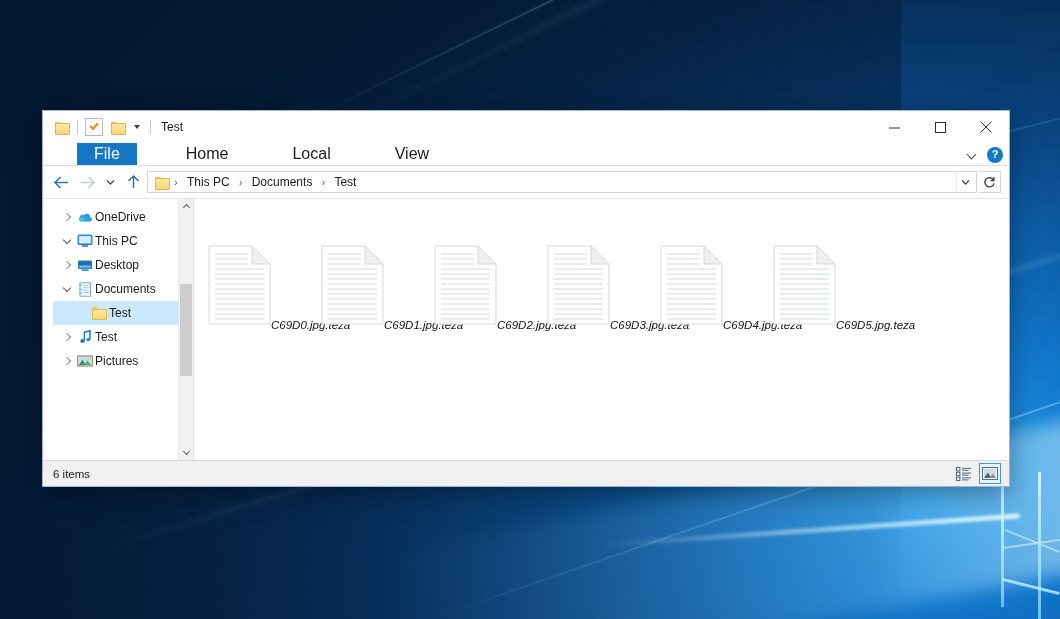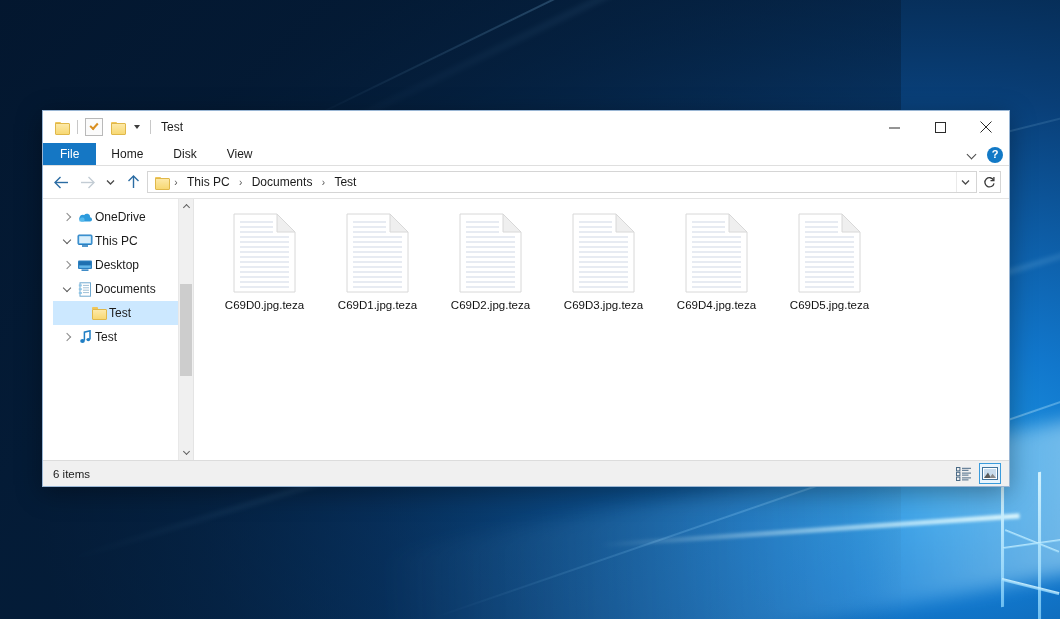--- a/index.html
+++ b/index.html
@@ -124,21 +124,21 @@
   
   .ribbon {
     height: 23px; flex: 0 0 23px;
     background: #ffffff;
     display: flex; align-items: stretch;
     border-bottom: 1px solid #dfdfdf;
     position: relative;
   }
   .tab {
     padding: 0 15px; display: flex; align-items: center;
-    font-size: 12px; color: #1b1b1b;
+    font-size: 16px; color: #1b1b1b; margin-left: 34px;
   }
   .tab.file { background: #1577c4; color: #ffffff; padding: 0 17px; }
   .ribbon-right { position: absolute; right: 6px; top: 0; height: 23px; display: flex; align-items: center; gap: 10px; }
   .chev-down {
     width: 9px; height: 9px; position: relative;
   }
   .chev-down::after {
     content: ""; position: absolute; left: 0px; top: 1px; width: 6px; height: 6px;
     border-right: 1.3px solid #4a4a4a; border-bottom: 1.3px solid #4a4a4a;
     transform: rotate(45deg);
@@ -245,22 +245,23 @@
 
   .content {
     flex: 1 1 auto; background: #ffffff;
     border-left: 1px solid #e4e4e4;
     padding: 12px 0 0 14px;
     overflow: hidden;
   }
   .grid { display: flex; flex-wrap: wrap; gap: 0; }
   .fitem {
     width: 113px; height: 120px;
-    display: flex; flex-direction: column; align-items: center;
+    display: flex; flex-direction: row; align-items: flex-end;
     padding-top: 2px;
+    font-style: italic;
   }
   .ficon {
     width: 63px; height: 80px; position: relative;
     margin-bottom: 6px;
   }
   .fname {
     font-size: 11.5px; color: #111; text-align: center; white-space: nowrap;
   }
 
   
@@ -335,21 +336,21 @@
           <line x1="0.5" y1="0.5" x2="11.5" y2="11.5" stroke="#2b2b2b" stroke-width="1"></line>
           <line x1="11.5" y1="0.5" x2="0.5" y2="11.5" stroke="#2b2b2b" stroke-width="1"></line>
         </svg>
       </div>
     </div>
   </div>
 
   <div class="ribbon">
     <div class="tab file">File</div>
     <div class="tab">Home</div>
-    <div class="tab">Disk</div>
+    <div class="tab">Local</div>
     <div class="tab">View</div>
     <div class="ribbon-right">
       <div class="chev-down"></div>
       <div class="help-ico">?</div>
     </div>
   </div>
 
   <div class="addrrow">
     <div class="navbtn">
       <svg width="15" height="13" viewBox="0 0 15 13">
@@ -482,20 +483,35 @@
           <span class="tico">
             <svg width="13" height="14" viewBox="0 0 13 14">
               <path d="M5.4 10.6 V2.2 L11 0.8 V9.2" fill="none" stroke="#1f7ec4" stroke-width="1.5"></path>
               <ellipse cx="3.5" cy="11" rx="2.3" ry="1.9" fill="#1f7ec4"></ellipse>
               <ellipse cx="9.3" cy="9.6" rx="1.9" ry="1.6" fill="#1f7ec4"></ellipse>
             </svg>
           </span>
           <span class="tlabel">Test</span>
         </div>
 
+        <div class="tnode indent2">
+          <span class="twist">
+              <span class="arrow-r"></span>
+            </span>
+          <span class="tico">
+            <svg width="16" height="12" viewBox="0 0 16 12">
+              <rect x="0.8" y="1" width="14.4" height="10" fill="#ffffff" stroke="#6a6a6a" stroke-width="1"></rect>
+              <rect x="1.8" y="2" width="12.4" height="8" fill="#bfe0f2"></rect>
+              <path d="M1.8 10 L5.6 4.6 L8.6 10 Z" fill="#3c8f4a"></path>
+              <path d="M7.2 10 L10.4 5.6 L14.2 10 Z" fill="#5cae62"></path>
+              <circle cx="12.2" cy="3.6" r="1.2" fill="#f2d33c"></circle>
+            </svg>
+          </span>
+          <span class="tlabel">Pictures</span>
+        </div>
 
 
 
       </div>
 
       <div class="vscroll">
         <div class="vs-arrow vs-up">
             <span class="a"></span>
           </div>
         <div class="vs-thumb"></div>

